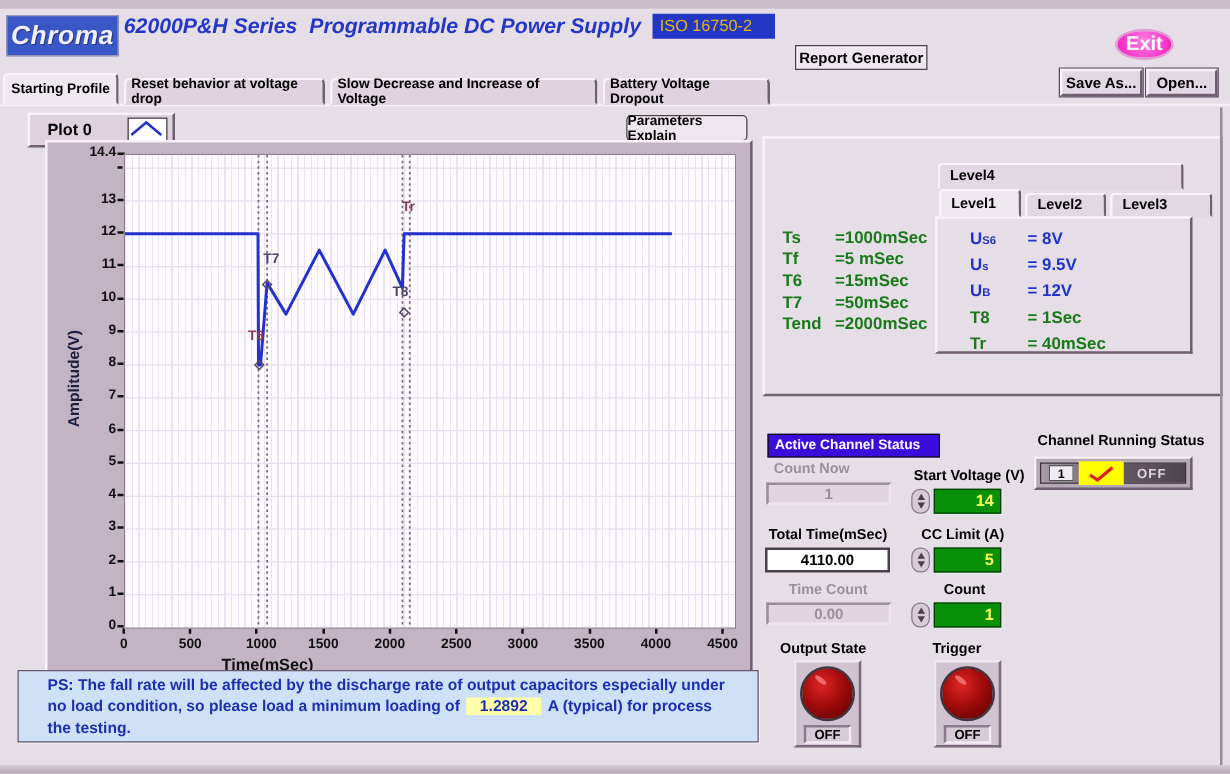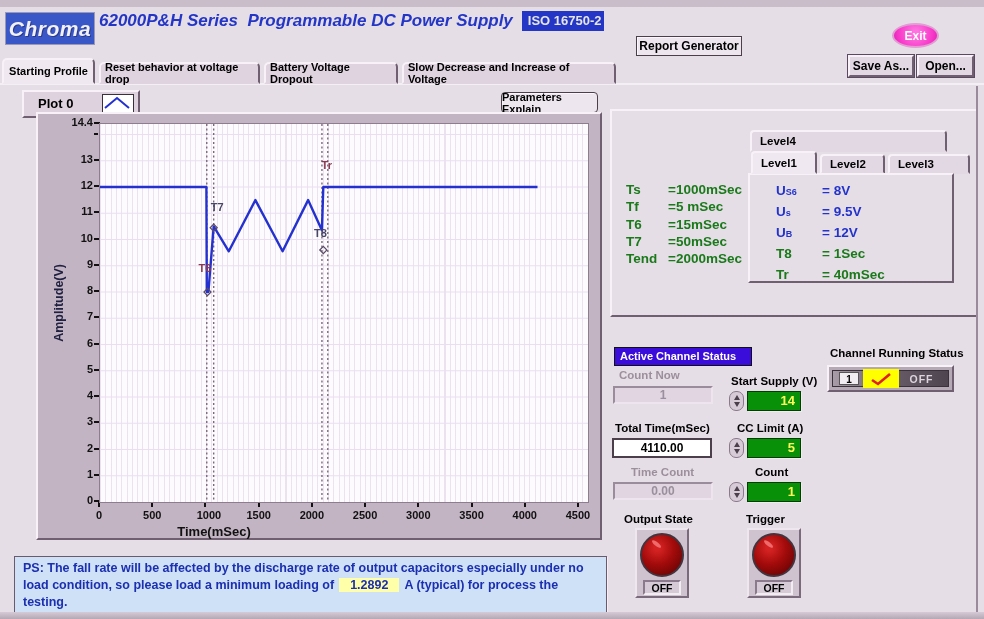--- a/index.html
+++ b/index.html
@@ -16,29 +16,29 @@
   .frame-top{left:0;top:0;width:984px;height:7px;background:#c9bdca;}
   .frame-bottom{left:0;top:612px;width:984px;height:7px;background:linear-gradient(#d6cad7,#b4a8b5);}
   .frame-right{left:976px;top:86px;width:2px;height:526px;background:#9a8a9b;}
 
   
   .logo{left:5px;top:12px;width:88px;height:31px;background:#3a57c8;border:1px solid #9a9ab8;
         color:#f2f0f8;font-weight:bold;font-style:italic;font-size:21px;display:flex;
         align-items:center;justify-content:center;letter-spacing:0.5px;text-shadow:1px 1px 0 #2a3a88;}
   .titlerow{left:99px;top:11px;display:flex;align-items:center;gap:9px;}
   .apptitle{color:#2336c6;font-weight:bold;font-style:italic;font-size:17px;white-space:pre;}
-  .isobadge{background:#2336c6;color:#e5e5e5;font-weight:bold;font-size:13px;padding:2px 2px 3px 6px;}
+  .isobadge{background:#2336c6;color:#eab308;font-weight:normal;font-size:13px;padding:2px 18px 3px 6px;}
   .menurow{left:92px;top:37px;display:flex;gap:3px;height:18px;}
   .menurow .btn3d{padding:0 9px;height:18px;}
   .flatbtn{background:#eee6ef;border:1px solid #4a3f4a;box-shadow:inset 1px 1px 0 #fbf6fc;
            display:flex;align-items:center;justify-content:center;font-weight:bold;cursor:pointer;box-sizing:border-box;}
   .reportbtn{left:636px;top:36px;width:106px;height:20px;font-size:12px;}
   .exitbtn{left:892px;top:23px;width:47px;height:25px;border-radius:50%;
            background:radial-gradient(circle at 50% 38%,#ff74e0 10%,#f736c8 70%,#d81fae 100%);
-           border:2px solid #e09ed2;color:#fff;font-weight:bold;font-size:12px;
+           border:2px solid #e09ed2;color:#fff;font-weight:bold;font-size:16px;
            display:flex;align-items:center;justify-content:center;cursor:pointer;box-sizing:border-box;}
   .saveas{left:848px;top:55px;width:66px;height:22px;font-size:12px;}
   .openbtn{left:917px;top:55px;width:57px;height:22px;font-size:12px;}
 
   
   .tabline{left:0;top:83px;width:984px;height:2px;background:#f4eef5;}
   .maintabs{left:2px;top:58px;display:flex;gap:4px;align-items:flex-end;height:26px;}
   .tab{background:#ded3df;border:2px solid;border-color:#f8f2f8 #6f5f70 transparent #f8f2f8;
        border-radius:5px 5px 0 0;font-size:11px;font-weight:bold;display:flex;align-items:center;
        justify-content:center;height:22px;box-sizing:border-box;cursor:pointer;padding:0 4px;}
@@ -113,22 +113,22 @@
   .knob{position:absolute;left:3px;top:3px;width:44px;height:44px;border-radius:50%;cursor:pointer;
         background:radial-gradient(circle at 38% 32%,#d42222 8%,#a30b0b 45%,#5d0202 95%);
         border:2px solid #42353f;box-sizing:border-box;}
   .knob::after{content:'';position:absolute;left:9px;top:7px;width:11px;height:4px;border-radius:50%;
         background:#ef6a6a;transform:rotate(38deg);}
   .offbox{position:absolute;left:6px;top:50px;width:38px;height:15px;background:#d5cad6;
         border:2px solid;border-color:#8a7a8b #f2ecf3 #f2ecf3 #8a7a8b;font-size:10.5px;font-weight:bold;
         text-align:center;line-height:12px;box-sizing:border-box;}
 
   
-  .psnote{left:14px;top:556px;width:593px;height:58px;background:#cfe1f7;border:1px solid #6a5a6b;
-          box-shadow:1px 1px 0 #f4eef5;box-sizing:border-box;padding:3px 8px;
+  .psnote{left:14px;top:536px;width:593px;height:58px;background:#cfe1f7;border:1px solid #6a5a6b;
+          box-shadow:1px 1px 0 #f4eef5;box-sizing:border-box;padding:3px 23px;
           font-size:12.5px;font-weight:bold;color:#1b2fb0;line-height:1.35;}
   .pshl{background:#ffffaa;padding:0 11px;margin:0 5px;}
 </style>
 </head>
 <body>
 
 <div class="window">
   <div class="abs frame-top"></div>
 
   <div class="abs logo">Chroma</div>
@@ -138,22 +138,22 @@
   </div>
   <div class="abs flatbtn reportbtn">Report Generator</div>
   <div class="abs exitbtn">Exit</div>
   <div class="abs btn3d saveas">Save As...</div>
   <div class="abs btn3d openbtn">Open...</div>
 
   <div class="abs tabline"></div>
   <div class="abs maintabs">
     <div class="tab active" style="width:93px">Starting Profile</div>
     <div class="tab" style="width:161px">Reset behavior at voltage drop</div>
+    <div class="tab" style="width:214px">Slow Decrease and Increase of Voltage</div>
     <div class="tab" style="width:134px">Battery Voltage Dropout</div>
-    <div class="tab" style="width:214px">Slow Decrease and Increase of Voltage</div>
   </div>
 
   <div class="abs legendbar raised">
     <span class="lbl">Plot 0</span>
     <span class="legendicon">
       <svg width="28" height="16" viewBox="0 0 28 16">
           <polyline points="2,13 14,3 26,13" fill="none" stroke="#2431cf" stroke-width="2"></polyline>
         </svg>
     </span>
   </div>
@@ -323,21 +323,21 @@
 
   <div class="abs glabel" style="left:619px;top:369px">Count Now</div>
   <div class="abs dfield" style="left:613px;top:386px;width:100px;height:18px;line-height:14px">1</div>
 
   <div class="abs slabel" style="left:615px;top:422px">Total Time(mSec)</div>
   <div class="abs wfield" style="left:612px;top:438px;width:100px;height:20px;line-height:16px">4110.00</div>
 
   <div class="abs glabel" style="left:631px;top:466px">Time Count</div>
   <div class="abs dfield" style="left:613px;top:482px;width:100px;height:18px;line-height:14px">0.00</div>
 
-  <div class="abs slabel" style="left:731px;top:375px">Start Supply (V)</div>
+  <div class="abs slabel" style="left:731px;top:375px">Start Voltage (V)</div>
   <div class="abs spinner" style="left:729px;top:391px">
       <span class="arr-up"></span>
       <span class="arr-down"></span>
     </div>
   <div class="abs gfield" style="left:747px;top:391px;width:54px;height:20px;line-height:18px">14</div>
 
   <div class="abs slabel" style="left:737px;top:422px">CC Limit (A)</div>
   <div class="abs spinner" style="left:729px;top:438px">
       <span class="arr-up"></span>
       <span class="arr-down"></span>

